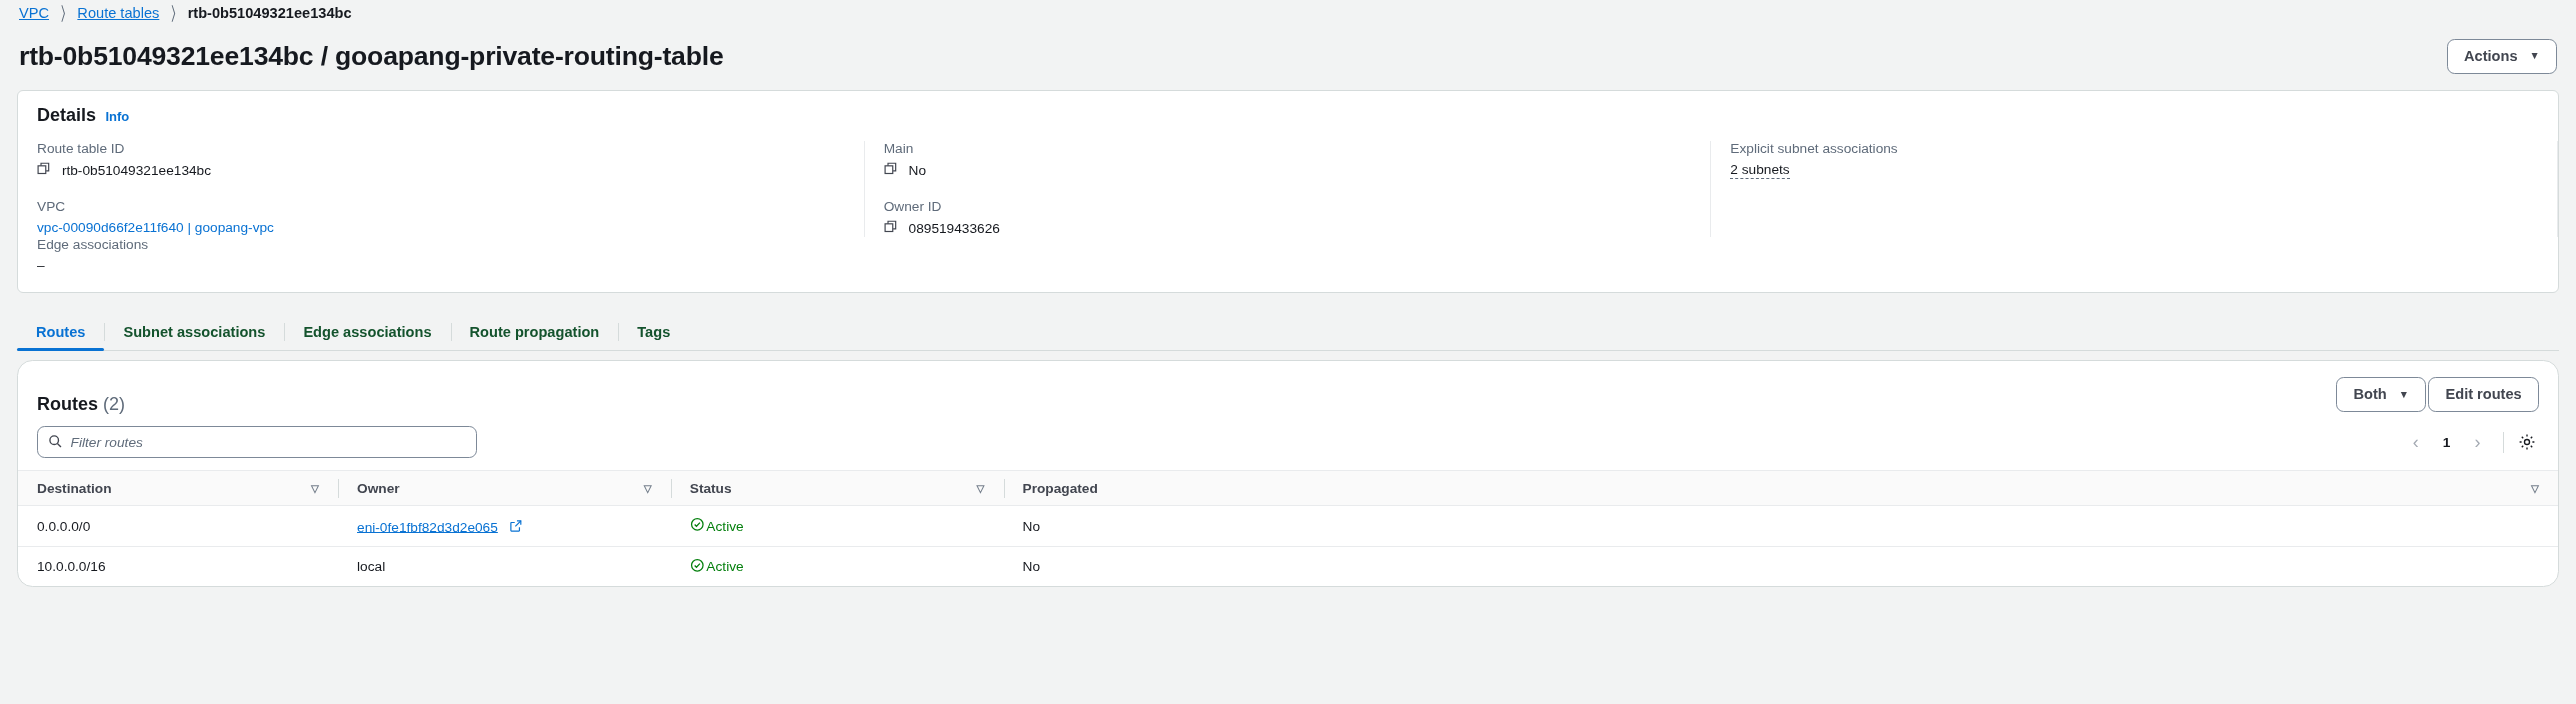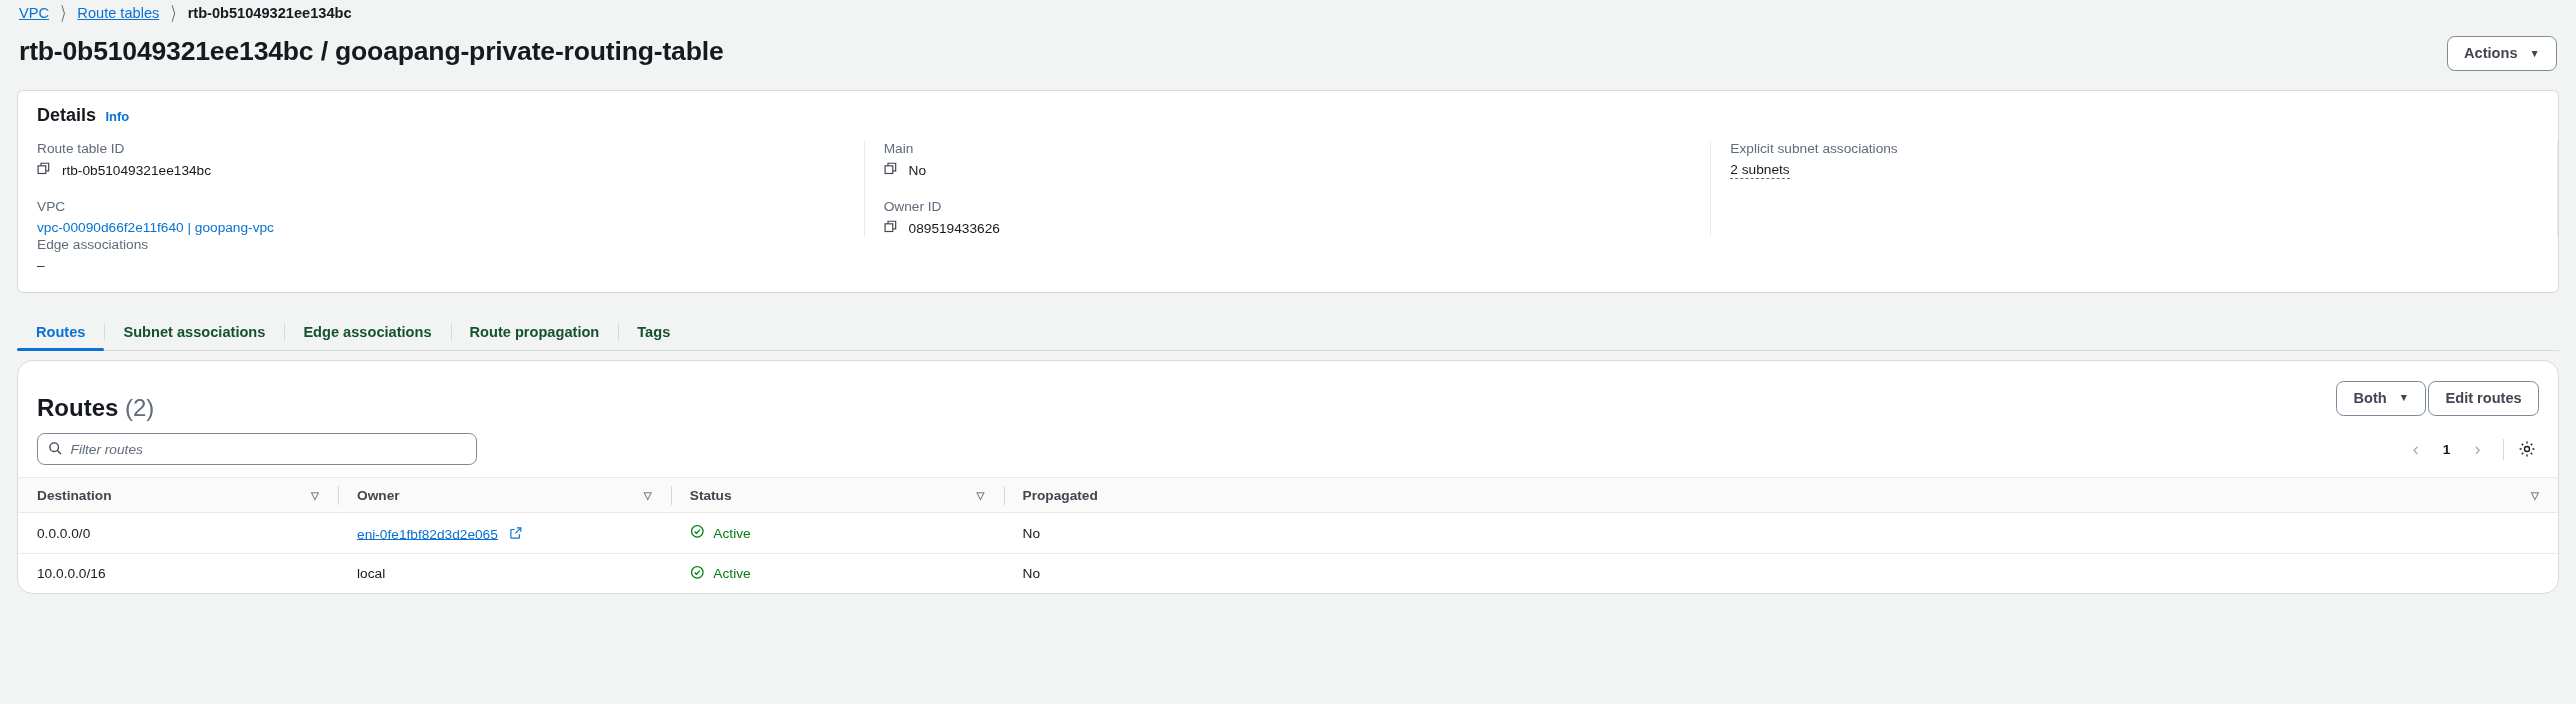--- a/index.html
+++ b/index.html
@@ -23,21 +23,21 @@
     cursor: pointer; white-space: nowrap;
   }
   .crumb-current { color: #16191f; font-weight: 700; white-space: nowrap; }
   .crumb-sep {
     color: #5f6b7a; margin: 0 12px; font-size: 13px;
     display: inline-block; transform: scaleY(1.45); font-weight: 400;
   }
 
   
   .title-row {
-    display: flex; align-items: flex-start; justify-content: space-between;
+    display: flex; align-items: center; justify-content: space-between;
     padding: 10.3px 19px 0 19px; height: 50px;
   }
   .page-title {
     font-size: 26.6px; font-weight: 700; color: #16191f;
     letter-spacing: -0.2px; white-space: nowrap;
   }
   .btn {
     background: #ffffff; border: 0.9px solid #7d8998; border-radius: 7.7px;
     color: #424650; font-weight: 700; font-size: 14.6px;
     padding: 0 16.3px; height: 35px; line-height: 33px;
@@ -109,21 +109,21 @@
 
   
   .routes-card {
     background: #ffffff; border: 0.9px solid #d5dbdb; border-radius: 15.4px;
     margin: 8.6px 17px 0 17px; overflow: hidden;
   }
   .routes-header {
     display: flex; align-items: center; justify-content: space-between;
     padding: 13.7px 19px 5.1px 19px;
   }
-  .routes-title { font-size: 24px; font-weight: 700; color: #16191f; margin-top: 20px; }
+  .routes-title { font-size: 18px; font-weight: 700; color: #16191f; margin-top: 20px; }
   .routes-count { color: #5f6b7a; font-weight: 400; }
   .routes-actions { display: flex; align-items: center; gap: 2px; }
 
   .routes-toolbar {
     display: flex; align-items: center; justify-content: space-between;
     padding: 6px 19px 12px 19px;
   }
   .filter-box {
     position: relative; width: 440px; height: 32px;
     border: 0.9px solid #7d8998; border-radius: 7.7px; background: #fff;
@@ -160,21 +160,21 @@
   }
   .th-inner { display: flex; align-items: center; justify-content: space-between; gap: 8px; }
   .sort-caret { color: #5f6b7a; font-size: 10.3px; opacity: .85; }
   tbody td {
     font-size: 13.7px; color: #16191f; padding: 11px 19px;
     border-bottom: 0.9px solid #e9ebed; vertical-align: middle; white-space: nowrap;
   }
   tbody tr:last-child td { border-bottom: none; }
   .cell-link { color: #0972d3; text-decoration: underline; cursor: pointer; }
   .ext-icon { margin-left: 6.9px; position: relative; top: 1.7px; cursor: pointer; }
-  .status-cell { display: flex; align-items: center; gap: 9px; color: #037f0c; }
+  .status-cell { display: flex; align-items: center; gap: 2px; color: #037f0c; }
   .status-text { color: #037f0c; }
 
   .col-dest { width: 12.6%; }
   .col-target { width: 13.1%; }
   .col-status { width: 13.1%; }
 </style>
 </head>
 <body>
 
 <div class="page">

